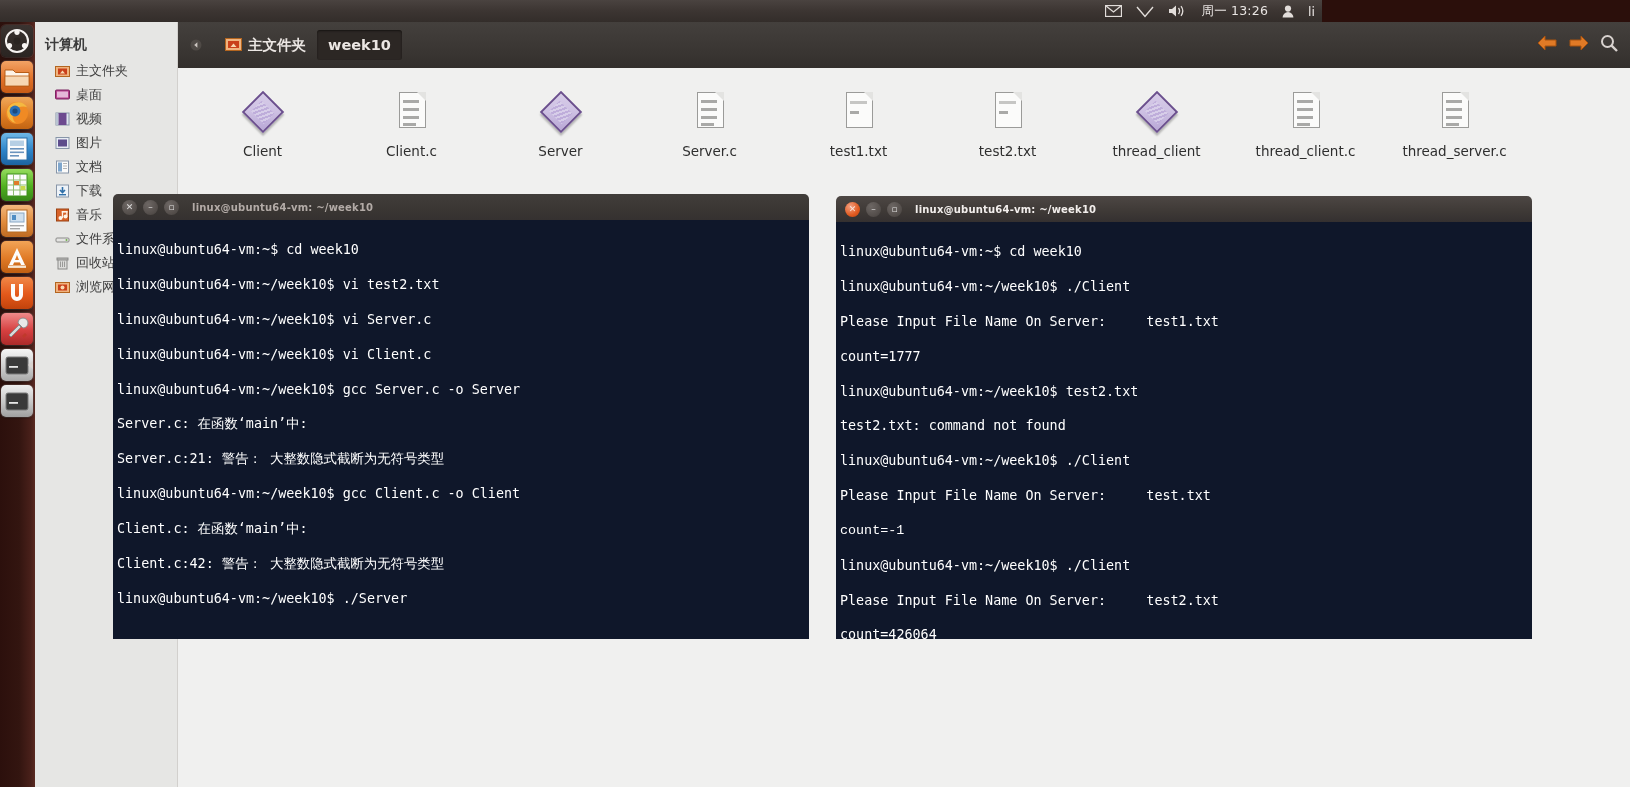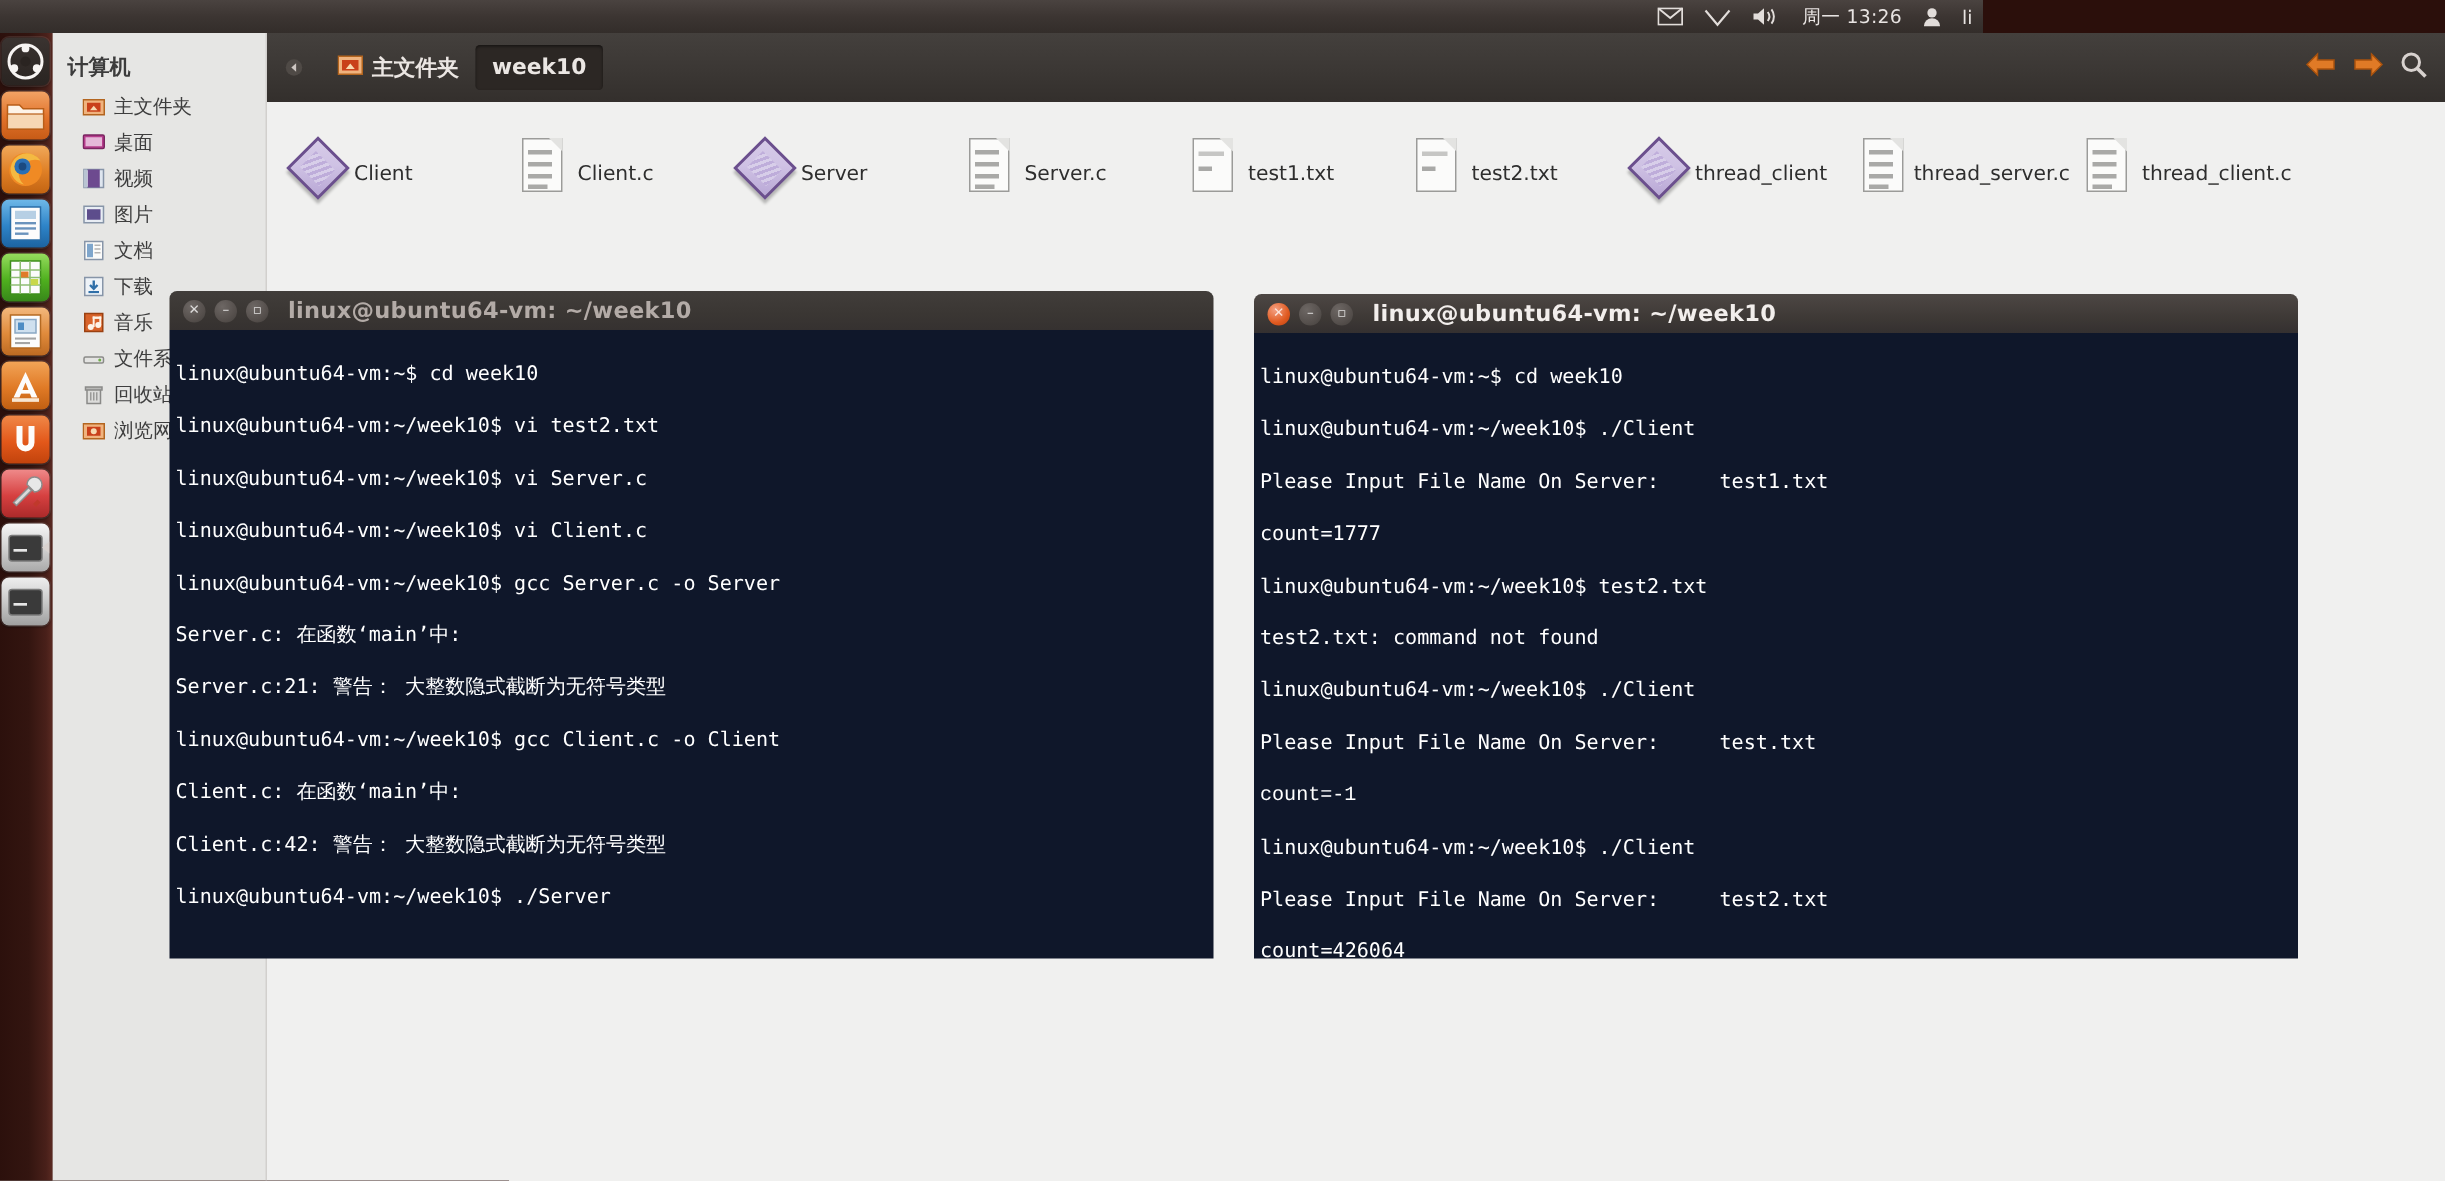--- a/index.html
+++ b/index.html
@@ -78,21 +78,21 @@
     padding: 2px 0 2px 20px; font-size: 13px; color: #3e3e3e; height: 24px;
   }
   .sb-ic { width: 15px; height: 14px; flex: 0 0 15px; position: relative; }
 
   #fm-body {
     position: absolute; left: 143px; top: 46px; right: 0; bottom: 0;
     background: #f0f0ef; padding: 14px 0 0 0;
   }
   #icon-grid { display: flex; flex-wrap: wrap; padding-left: 10px; }
   .fitem {
-    width: 149px; display: flex; flex-direction: row;
+    width: 149px; display: flex; flex-direction: column;
     align-items: center; padding-top: 6px;
   }
   .fico { width: 48px; height: 48px; position: relative; }
   .flabel { margin-top: 7px; font-size: 13.5px; color: #2e2e2e; text-align: center; }
 
   
   .doc {
     position: absolute; left: 11px; top: 4px; width: 27px; height: 36px;
     background: #fbfbfa; border: 1px solid #9b9b99;
   }
@@ -121,21 +121,21 @@
     border-radius: 5px 5px 0 0;
   }
   .term-tb.focused { background: linear-gradient(to bottom,#4d4744 0%,#3e3936 60%,#343030 100%); }
   .term-tb.unfocused { background: linear-gradient(to bottom,#413d3a 0%,#3a3633 60%,#353130 100%); }
   .wbtn { width: 15px; height: 15px; border-radius: 50%; position: relative;
           display:flex; align-items:center; justify-content:center; }
   .wbtn.close-active { background: radial-gradient(circle at 35% 30%, #f4a183, #e05a20 60%, #b8400f); }
   .wbtn.gray { background: radial-gradient(circle at 35% 30%, #6d6764, #56504d 60%, #44403d); }
   .wbtn span { color: rgba(255,255,255,.78); font-size: 9px; line-height: 1; }
   .term-title {
-    margin-left: 7px; font-size: 15px; font-weight: bold; letter-spacing: .2px;
+    margin-left: 7px; font-size: 10px; font-weight: bold; letter-spacing: .2px;
   }
   .term-title.focused { color: #f2eeec; }
   .term-title.unfocused { color: #b3aba7; }
   .term-body {
     background: #0f172a; padding: 4px 0 6px 4px;
     font-family: "DejaVu Sans Mono", "Liberation Mono", monospace;
     font-size: 13.4px; line-height: 17.4px; color: #ffffff;
     white-space: pre; overflow: hidden;
   }
 </style>
@@ -532,33 +532,33 @@
 
         <div class="fitem">
           <div class="fico">
             <div class="doc">
                 <i class="ln" style="top:7px;width:16px;"></i>
                 <i class="ln" style="top:15px;width:16px;"></i>
                 <i class="ln" style="top:23px;width:16px;"></i>
                 <i class="ln" style="top:30px;width:13px;"></i>
               </div>
           </div>
-          <div class="flabel">thread_server.c</div>
+          <div class="flabel">thread_client.c</div>
         </div>
 
         <div class="fitem">
           <div class="fico">
             <div class="doc">
                 <i class="ln" style="top:7px;width:16px;"></i>
                 <i class="ln" style="top:15px;width:16px;"></i>
                 <i class="ln" style="top:23px;width:16px;"></i>
                 <i class="ln" style="top:30px;width:13px;"></i>
               </div>
           </div>
-          <div class="flabel">thread_client.c</div>
+          <div class="flabel">thread_server.c</div>
         </div>
 
       </div>
     </div>
   </div>
 
   <div class="term" style="left:113px; top:194px; width:696px;">
     <div class="term-tb unfocused">
       <span class="wbtn gray">
           <span>✕</span>

